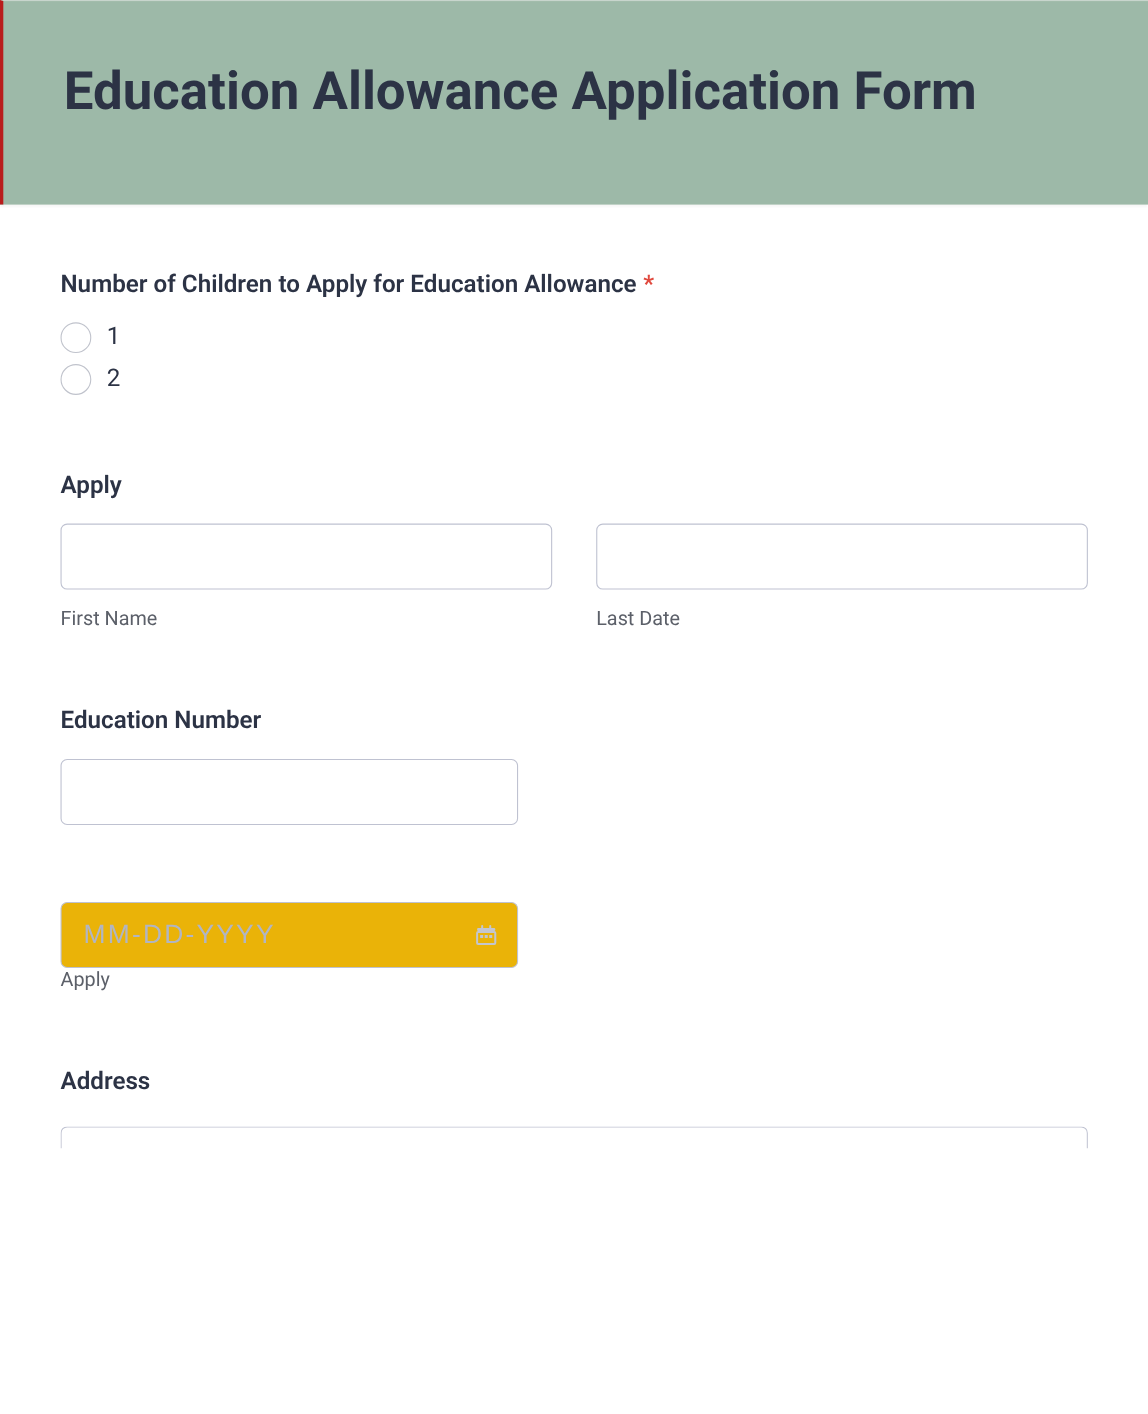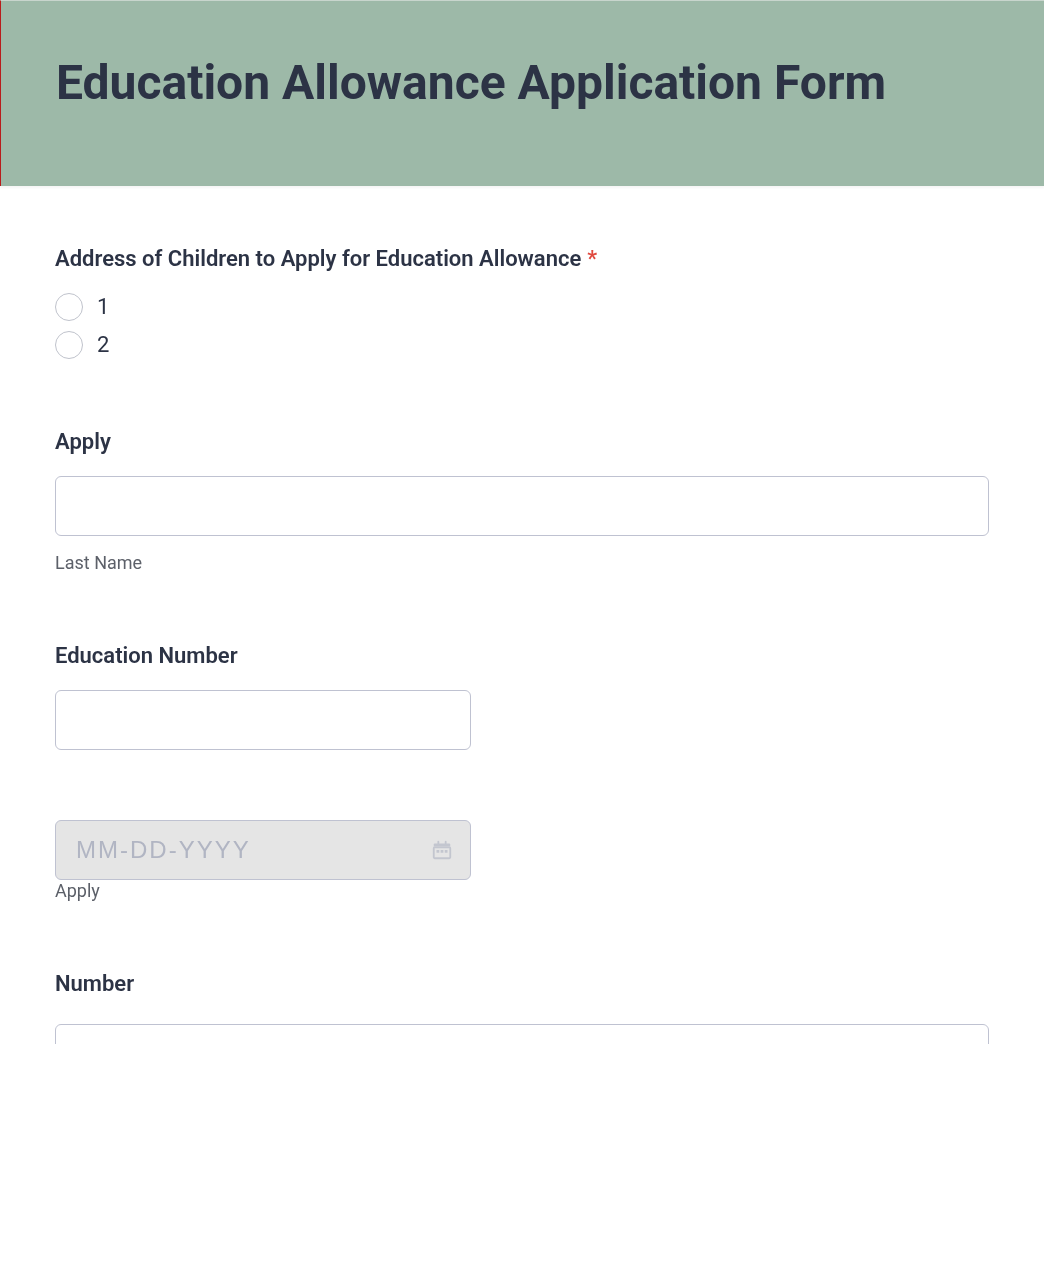--- a/index.html
+++ b/index.html
@@ -13,21 +13,21 @@
     color: #2c3345;
     width: 1044px;
   }
   .wrapper {
     width: 100%;
   }
   .header {
     background: #9db9a8;
     padding: 50px 40px 70px 55px;
     border-top: 1px solid #c8d5cd;
-    border-left: 1px solid #b91c1c;
+    border-left: 3px solid #b91c1c;
     box-shadow: 0 2px 2px rgba(0,0,0,0.04);
   }
   .header h1 {
     font-size: 48px;
     font-weight: 700;
     color: #2c3345;
     line-height: 1.35;
   }
   .form-body {
     padding: 60px 55px 0 55px;
@@ -102,21 +102,21 @@
   }
   .date-wrap {
     position: relative;
     width: 416px;
   }
   .date-input {
     width: 100%;
     height: 60px;
     border: 1px solid #bfc2d1;
     border-radius: 6px;
-    background: #e5e5e5;
+    background: #eab308;
     font-size: 24px;
     padding: 0 50px 0 20px;
     color: #2c3345;
     letter-spacing: 2px;
   }
   .date-input::placeholder {
     color: #b1b5c3;
   }
   .calendar-icon {
     position: absolute;
@@ -151,40 +151,44 @@
 <div class="wrapper">
 
   <div class="header">
     <h1>Education Allowance Application Form</h1>
   </div>
 
   <div class="form-body">
 
     <div class="field-group">
       <label class="field-label">
-        <span>Address of Children to Apply for Education Allowance</span><span class="required">*</span>
+        <span>Number of Children to Apply for Education Allowance</span><span class="required">*</span>
       </label>
       <div class="radio-list">
         <div class="radio-item">
           <input type="radio" name="children" class="radio-circle" style="">
           <span class="radio-text">1</span>
         </div>
         <div class="radio-item">
           <input type="radio" name="children" class="radio-circle" style="">
           <span class="radio-text">2</span>
         </div>
       </div>
     </div>
 
     <div class="field-group">
       <label class="field-label">Apply</label>
       <div class="two-col">
         <div class="col">
           <input type="text" class="text-input" style="">
-          <span class="sub-label">Last Name</span>
+          <span class="sub-label">First Name</span>
+        </div>
+        <div class="col">
+          <input type="text" class="text-input" style="">
+          <span class="sub-label">Last Date</span>
         </div>
       </div>
     </div>
 
     <div class="field-group">
       <label class="field-label">Education Number</label>
       <input type="text" class="text-input half-width" style="">
     </div>
 
     <div class="field-group">
@@ -199,20 +203,20 @@
             <rect x="15" y="12" width="3" height="3"></rect>
             <rect x="7" y="2" width="2" height="4" rx="1"></rect>
             <rect x="15" y="2" width="2" height="4" rx="1"></rect>
           </svg>
         </span>
       </div>
       <span class="sub-label">Apply</span>
     </div>
 
     <div class="field-group address-group">
-      <label class="field-label address-label">Number</label>
+      <label class="field-label address-label">Address</label>
       <div class="address-field-wrap">
         <input type="text" class="text-input" style="">
       </div>
     </div>
 
   </div>
 </div>
 
 </body></html>

